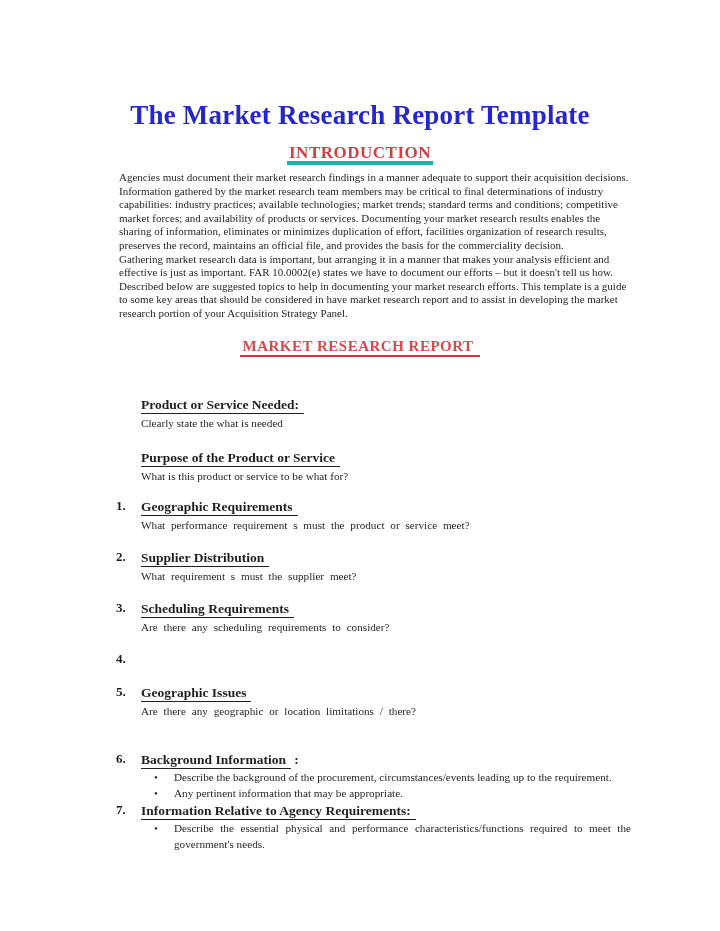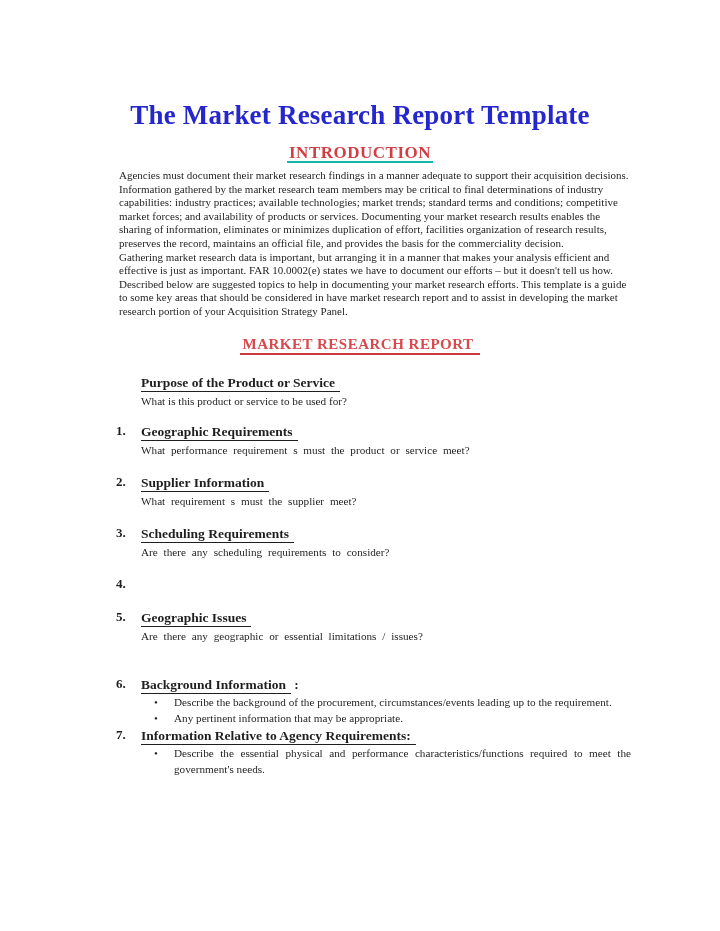--- a/index.html
+++ b/index.html
@@ -21,21 +21,21 @@
     color:#2626cd;
     letter-spacing:0.2px;
   }
   .intro-heading-wrap { margin-top:13px; text-align:center; }
   .intro-heading {
     display:inline-block;
     font-size:17px;
     font-weight:bold;
     color:#d03f44;
     letter-spacing:0.5px;
-    border-bottom:2px solid #14b8a6;
+    border-bottom:4px solid #14b8a6;
     padding:0 2px 0 2px;
     line-height:17px;
   }
   .intro-body {
     margin:6px 0 0 83px;
     width:585px;
     font-size:11px;
     line-height:13.6px;
   }
   .intro-line { white-space:nowrap; }
@@ -122,61 +122,65 @@
     <div class="intro-line">effective is just as important. FAR 10.0002(e) states we have to document our efforts – but it doesn't tell us how.</div>
     <div class="intro-line">Described below are suggested topics to help in documenting your market research efforts. This template is a guide</div>
     <div class="intro-line">to some key areas that should be considered in have market research report and to assist in developing the market</div>
     <div class="intro-line">research portion of your Acquisition Strategy Panel.</div>
   </div>
 
   <div class="report-heading-wrap">
     <span class="report-heading">MARKET RESEARCH REPORT</span>
   </div>
 
+  <div class="plain-section first">
+    <span class="sec-title">Product or Service Needed:</span>
+    <div class="sec-desc">Clearly state the what is needed</div>
+  </div>
 
   <div class="plain-section second">
     <span class="sec-title">Purpose of the Product or Service</span>
-    <div class="sec-desc">What is this product or service to be used for?</div>
+    <div class="sec-desc">What is this product or service to be what for?</div>
   </div>
 
   <div class="numbered">
 
     <div class="num-item">
       <div class="num-col">1.</div>
       <div class="num-content">
         <span class="sec-title">Geographic Requirements</span>
         <div class="num-desc">What performance requirement s must the product or service meet?</div>
       </div>
     </div>
 
     <div class="num-item">
       <div class="num-col">2.</div>
       <div class="num-content">
-        <span class="sec-title">Supplier Information</span>
+        <span class="sec-title">Supplier Distribution</span>
         <div class="num-desc">What requirement s must the supplier meet?</div>
       </div>
     </div>
 
     <div class="num-item">
       <div class="num-col">3.</div>
       <div class="num-content">
         <span class="sec-title">Scheduling Requirements</span>
         <div class="num-desc">Are there any scheduling requirements to consider?</div>
       </div>
     </div>
 
     <div class="num-item">
       <div class="num-col">4.</div>
     </div>
 
     <div class="num-item">
       <div class="num-col">5.</div>
       <div class="num-content">
         <span class="sec-title">Geographic Issues</span>
-        <div class="num-desc">Are there any geographic or essential limitations / issues?</div>
+        <div class="num-desc">Are there any geographic or location limitations / there?</div>
       </div>
     </div>
 
     <div class="num-item gap-before tight">
       <div class="num-col">6.</div>
       <div class="num-content">
         <div>
           <span class="sec-title">Background Information</span><span class="title-suffix"> :</span>
         </div>
         <div class="bullet-row">

